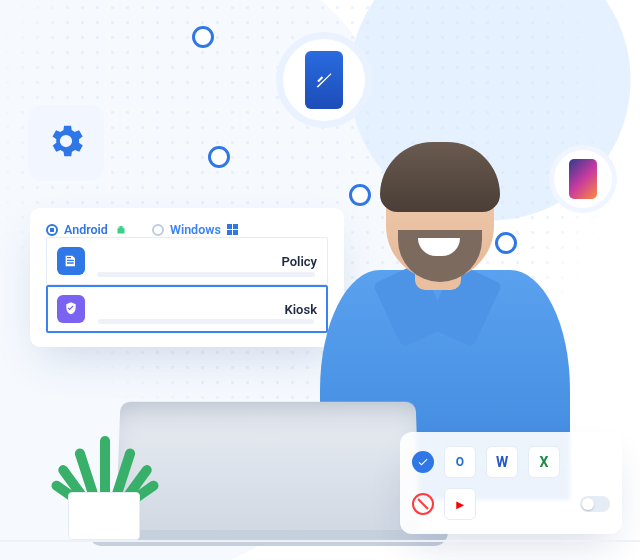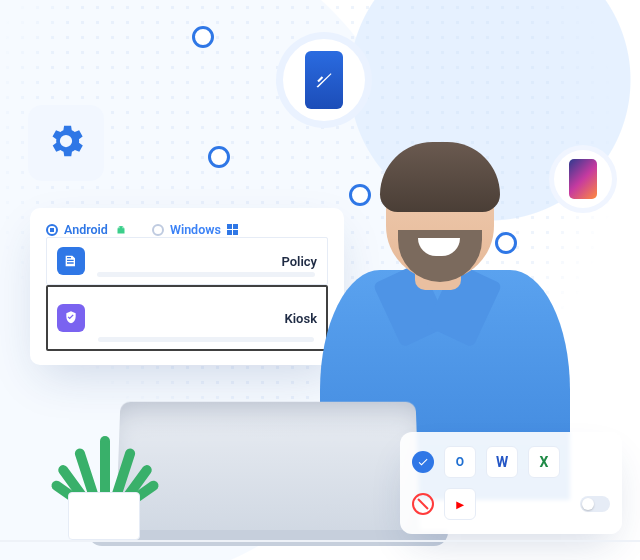--- a/index.html
+++ b/index.html
@@ -40,21 +40,21 @@
   .tabs{display:flex;gap:24px;font-size:12.5px;font-weight:600;text-align:right;}
   .tab{display:flex;align-items:center;gap:6px;color:#3b82f6;cursor:pointer;}
   .radio{width:12px;height:12px;border-radius:50%;border:2px solid #bfcbe0;box-sizing:border-box;}
   .tab.active{color:#2f77e6;}
   .tab.active .radio{border-color:#2f77e6;background:radial-gradient(#2f77e6 0 40%,#fff 45% 100%);}
   .oslogo{display:inline-flex;}
   .oslogo.android svg{width:14px;height:14px;fill:#3bcf8b;}
   .oslogo.windows{display:grid;grid-template-columns:5px 5px;grid-template-rows:5px 5px;gap:1px;}
   .oslogo.windows span{background:#2f77e6;}
   .row{display:flex;align-items:center;gap:11px;border:1px solid #e6ecf6;border-radius:2px;padding:9px 10px;position:relative;justify-content:space-between;}
-  .row.selected{border:2px solid #404040;padding:17px 9px;}
+  .row.selected{border:2px solid #3b82f6;padding:8px 9px;}
   .row .ico{width:28px;height:28px;border-radius:6px;display:flex;align-items:center;justify-content:center;}
   .row .ico svg{width:16px;height:16px;fill:#fff;}
   .row.policy .ico{background:#2f77e6;}
   .row.kiosk  .ico{background:#7a63f0;}
   .row .txt{font-size:13px;font-weight:600;color:#1f2b44;}
   .row .bar{position:absolute;left:50px;right:12px;bottom:7px;height:5px;border-radius:3px;background:#eef2f8;}
   .actions{display:flex;justify-content:flex-end;gap:8px;margin-top:4px;}
   .btn{font-size:11px;border-radius:3px;padding:3px 14px;border:1px solid #dfe6f2;background:#fff;color:#6a7890;cursor:pointer;}
   .btn.primary{background:#2f77e6;border-color:#2f77e6;color:#fff;padding:3px 18px;}
 

